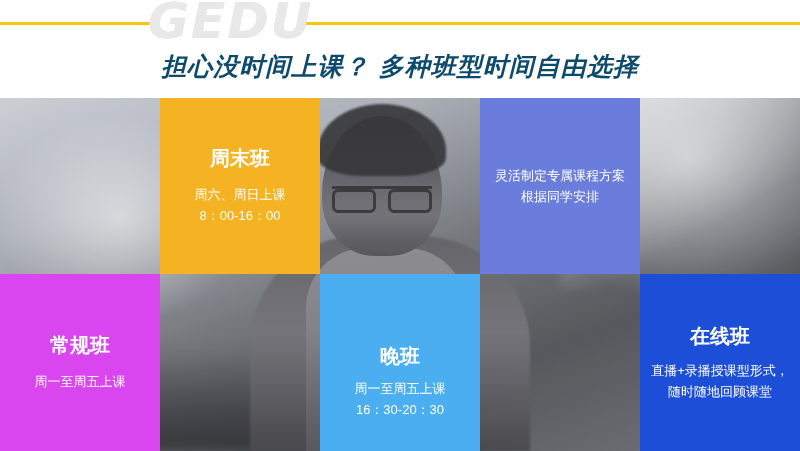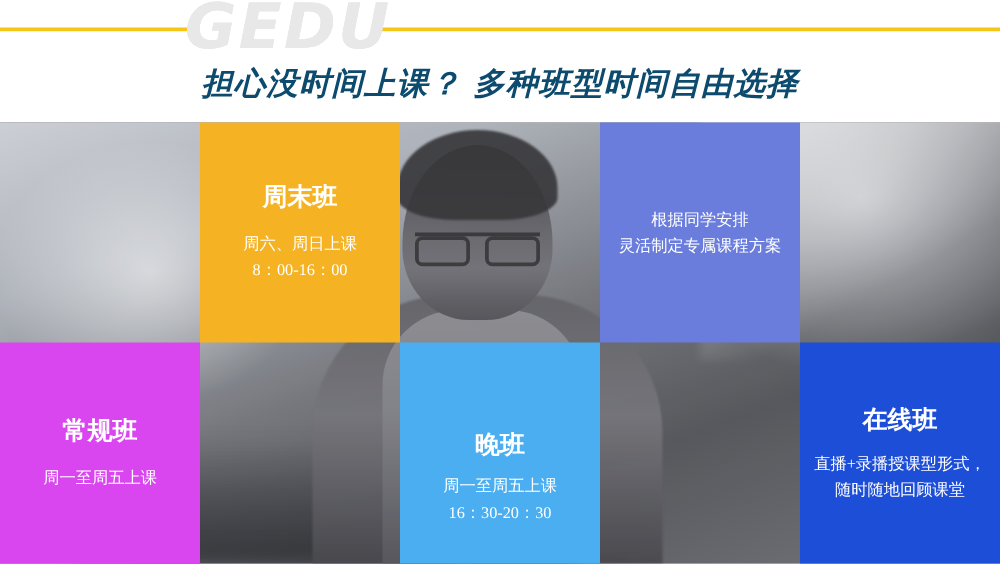--- a/index.html
+++ b/index.html
@@ -184,21 +184,21 @@
     inset: 0;
     background: rgba(255,255,255,0.06);
   }
 
   
   .tile {
     position: absolute;
     box-sizing: border-box;
     color: #ffffff;
     text-align: center;
-    font-family: Liberation Serif, serif;
+    font-family: Liberation Sans, sans-serif;
     display: flex;
     flex-direction: column;
     align-items: center;
     justify-content: center;
     overflow: hidden;
   }
   .tile .t-title {
     font-size: 20px;
     font-weight: bold;
     line-height: 24px;
@@ -246,22 +246,22 @@
     <div class="photo-overlay"></div>
   </div>
 
   <div class="tile tile-weekend">
     <div class="t-title">周末班</div>
     <div class="t-line">周六、周日上课</div>
     <div class="t-line">8：00-16：00</div>
   </div>
 
   <div class="tile tile-custom">
+    <div class="t-line">灵活制定专属课程方案</div>
     <div class="t-line">根据同学安排</div>
-    <div class="t-line">灵活制定专属课程方案</div>
   </div>
 
   <div class="tile tile-regular">
     <div class="t-title">常规班</div>
     <div class="t-line">周一至周五上课</div>
   </div>
 
   <div class="tile tile-evening">
     <div class="t-title">晚班</div>
     <div class="t-line">周一至周五上课</div>

